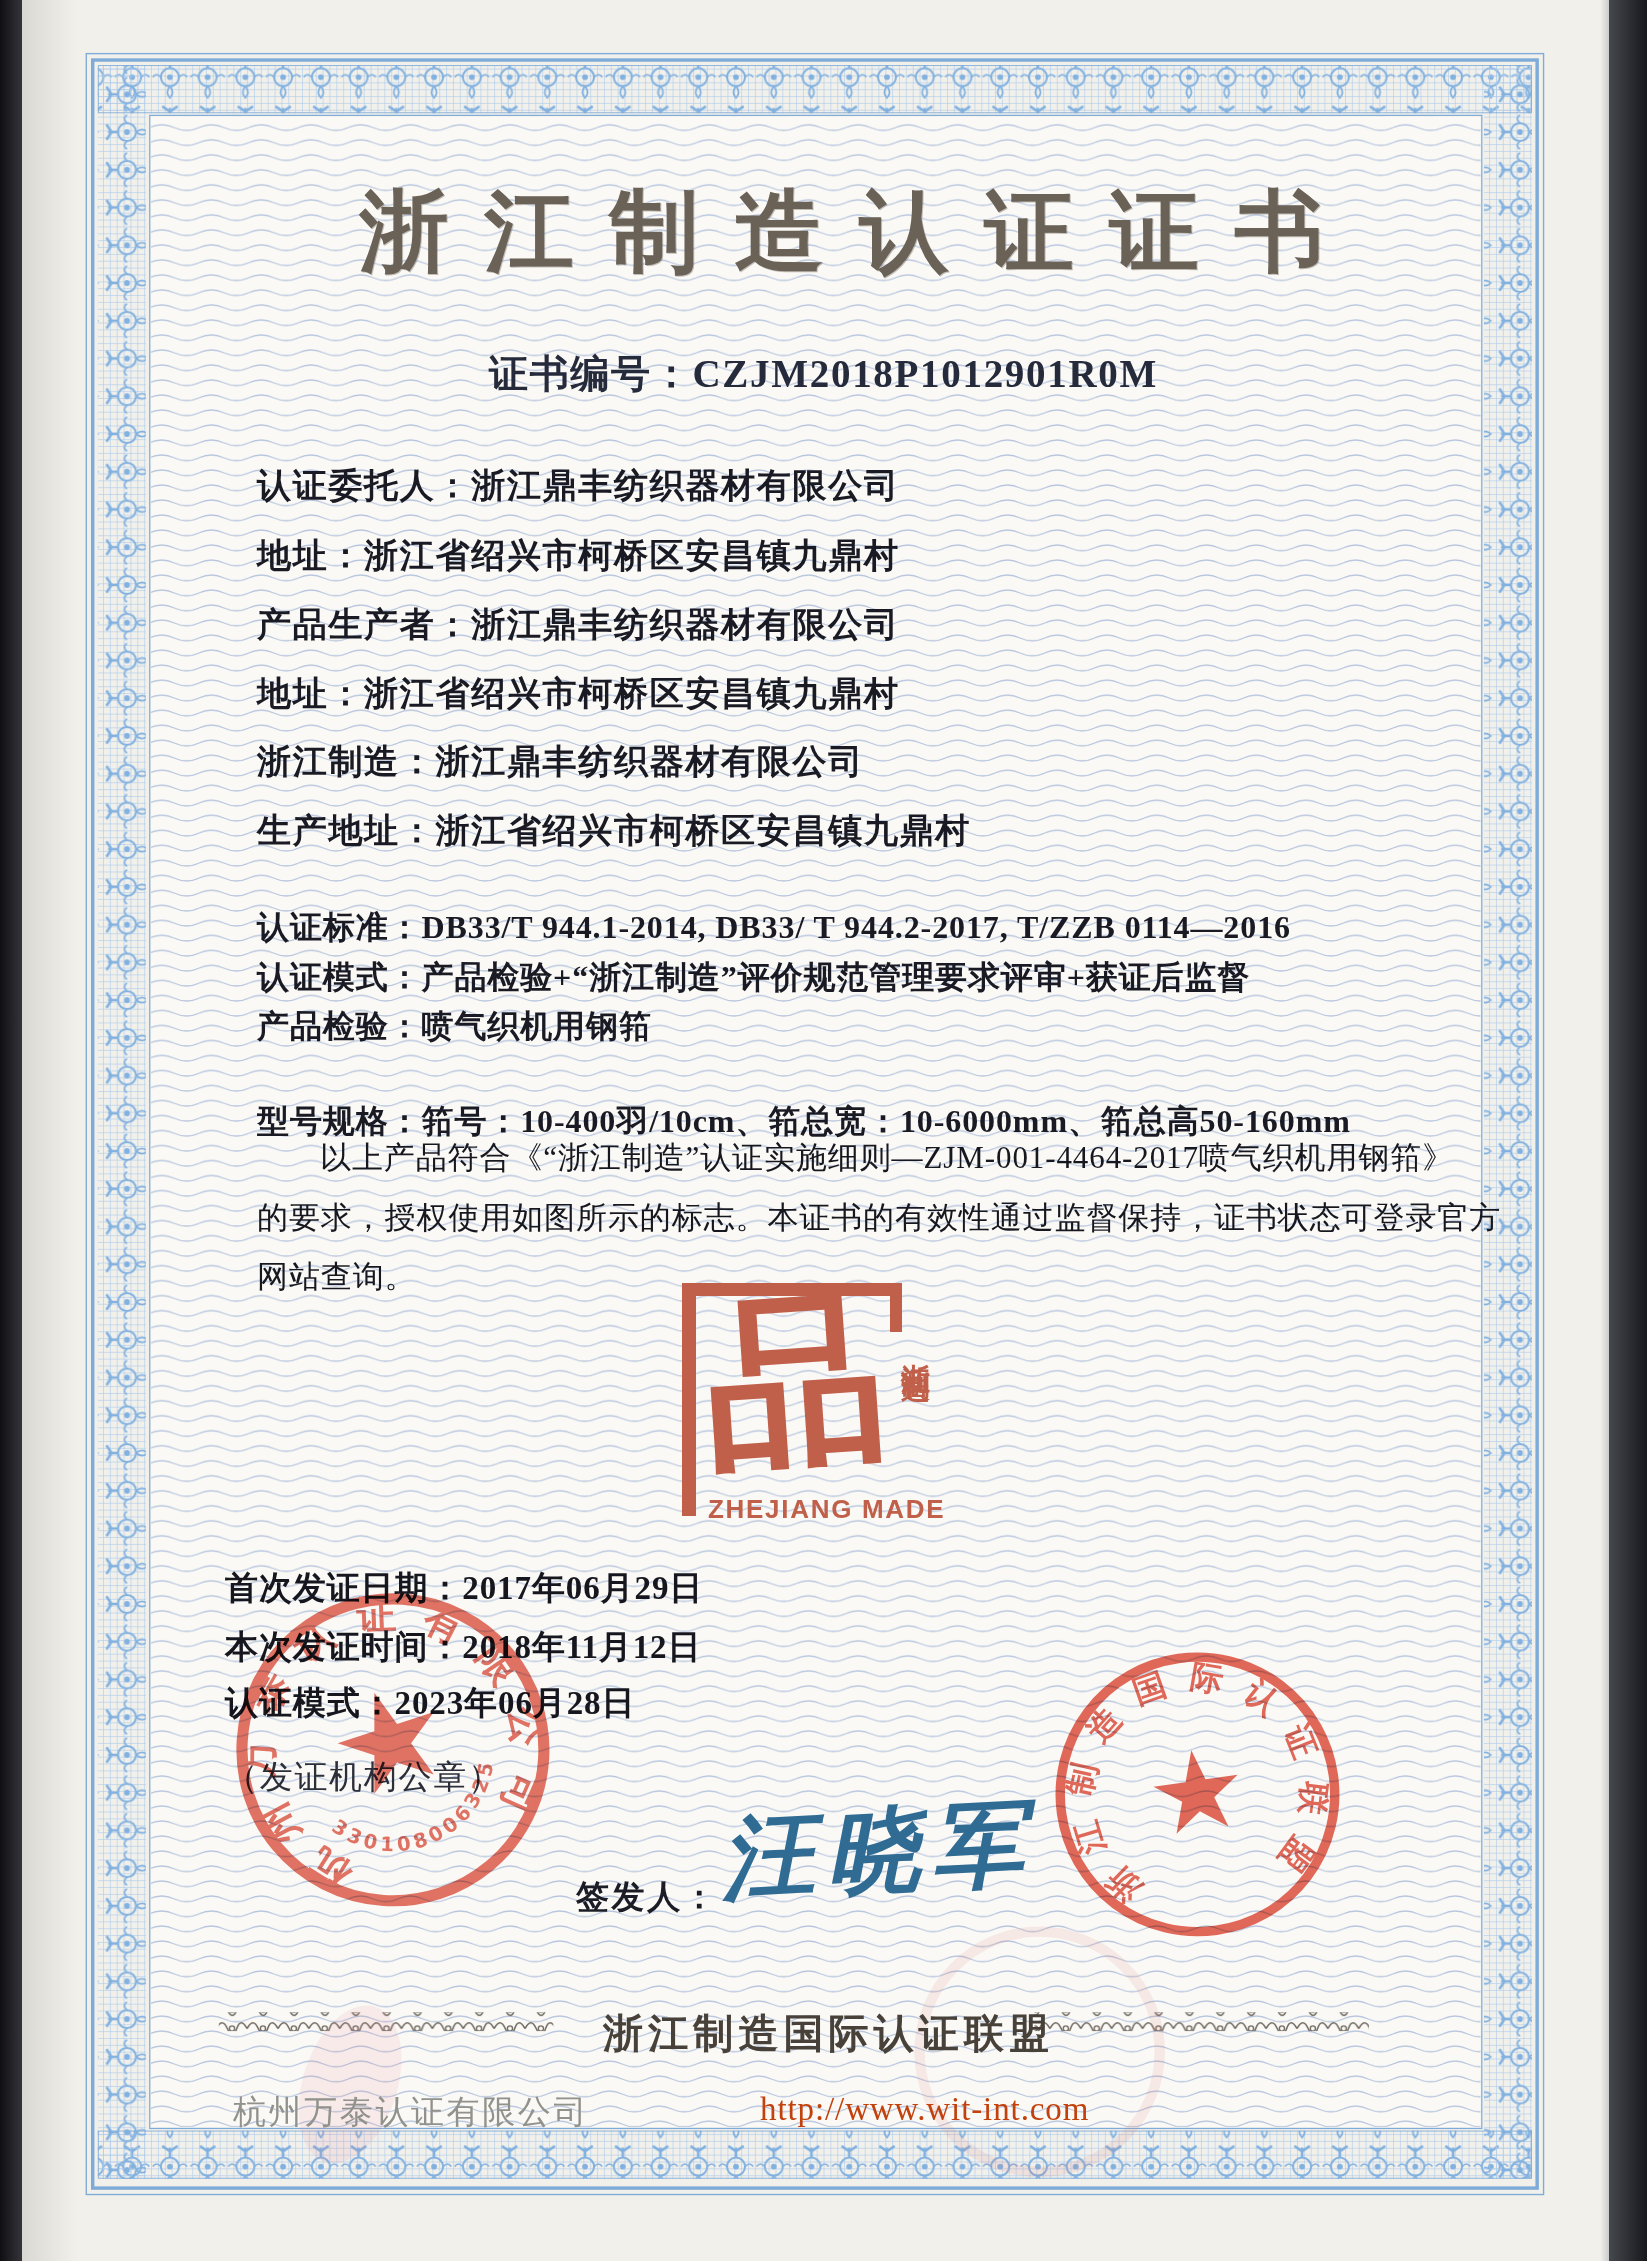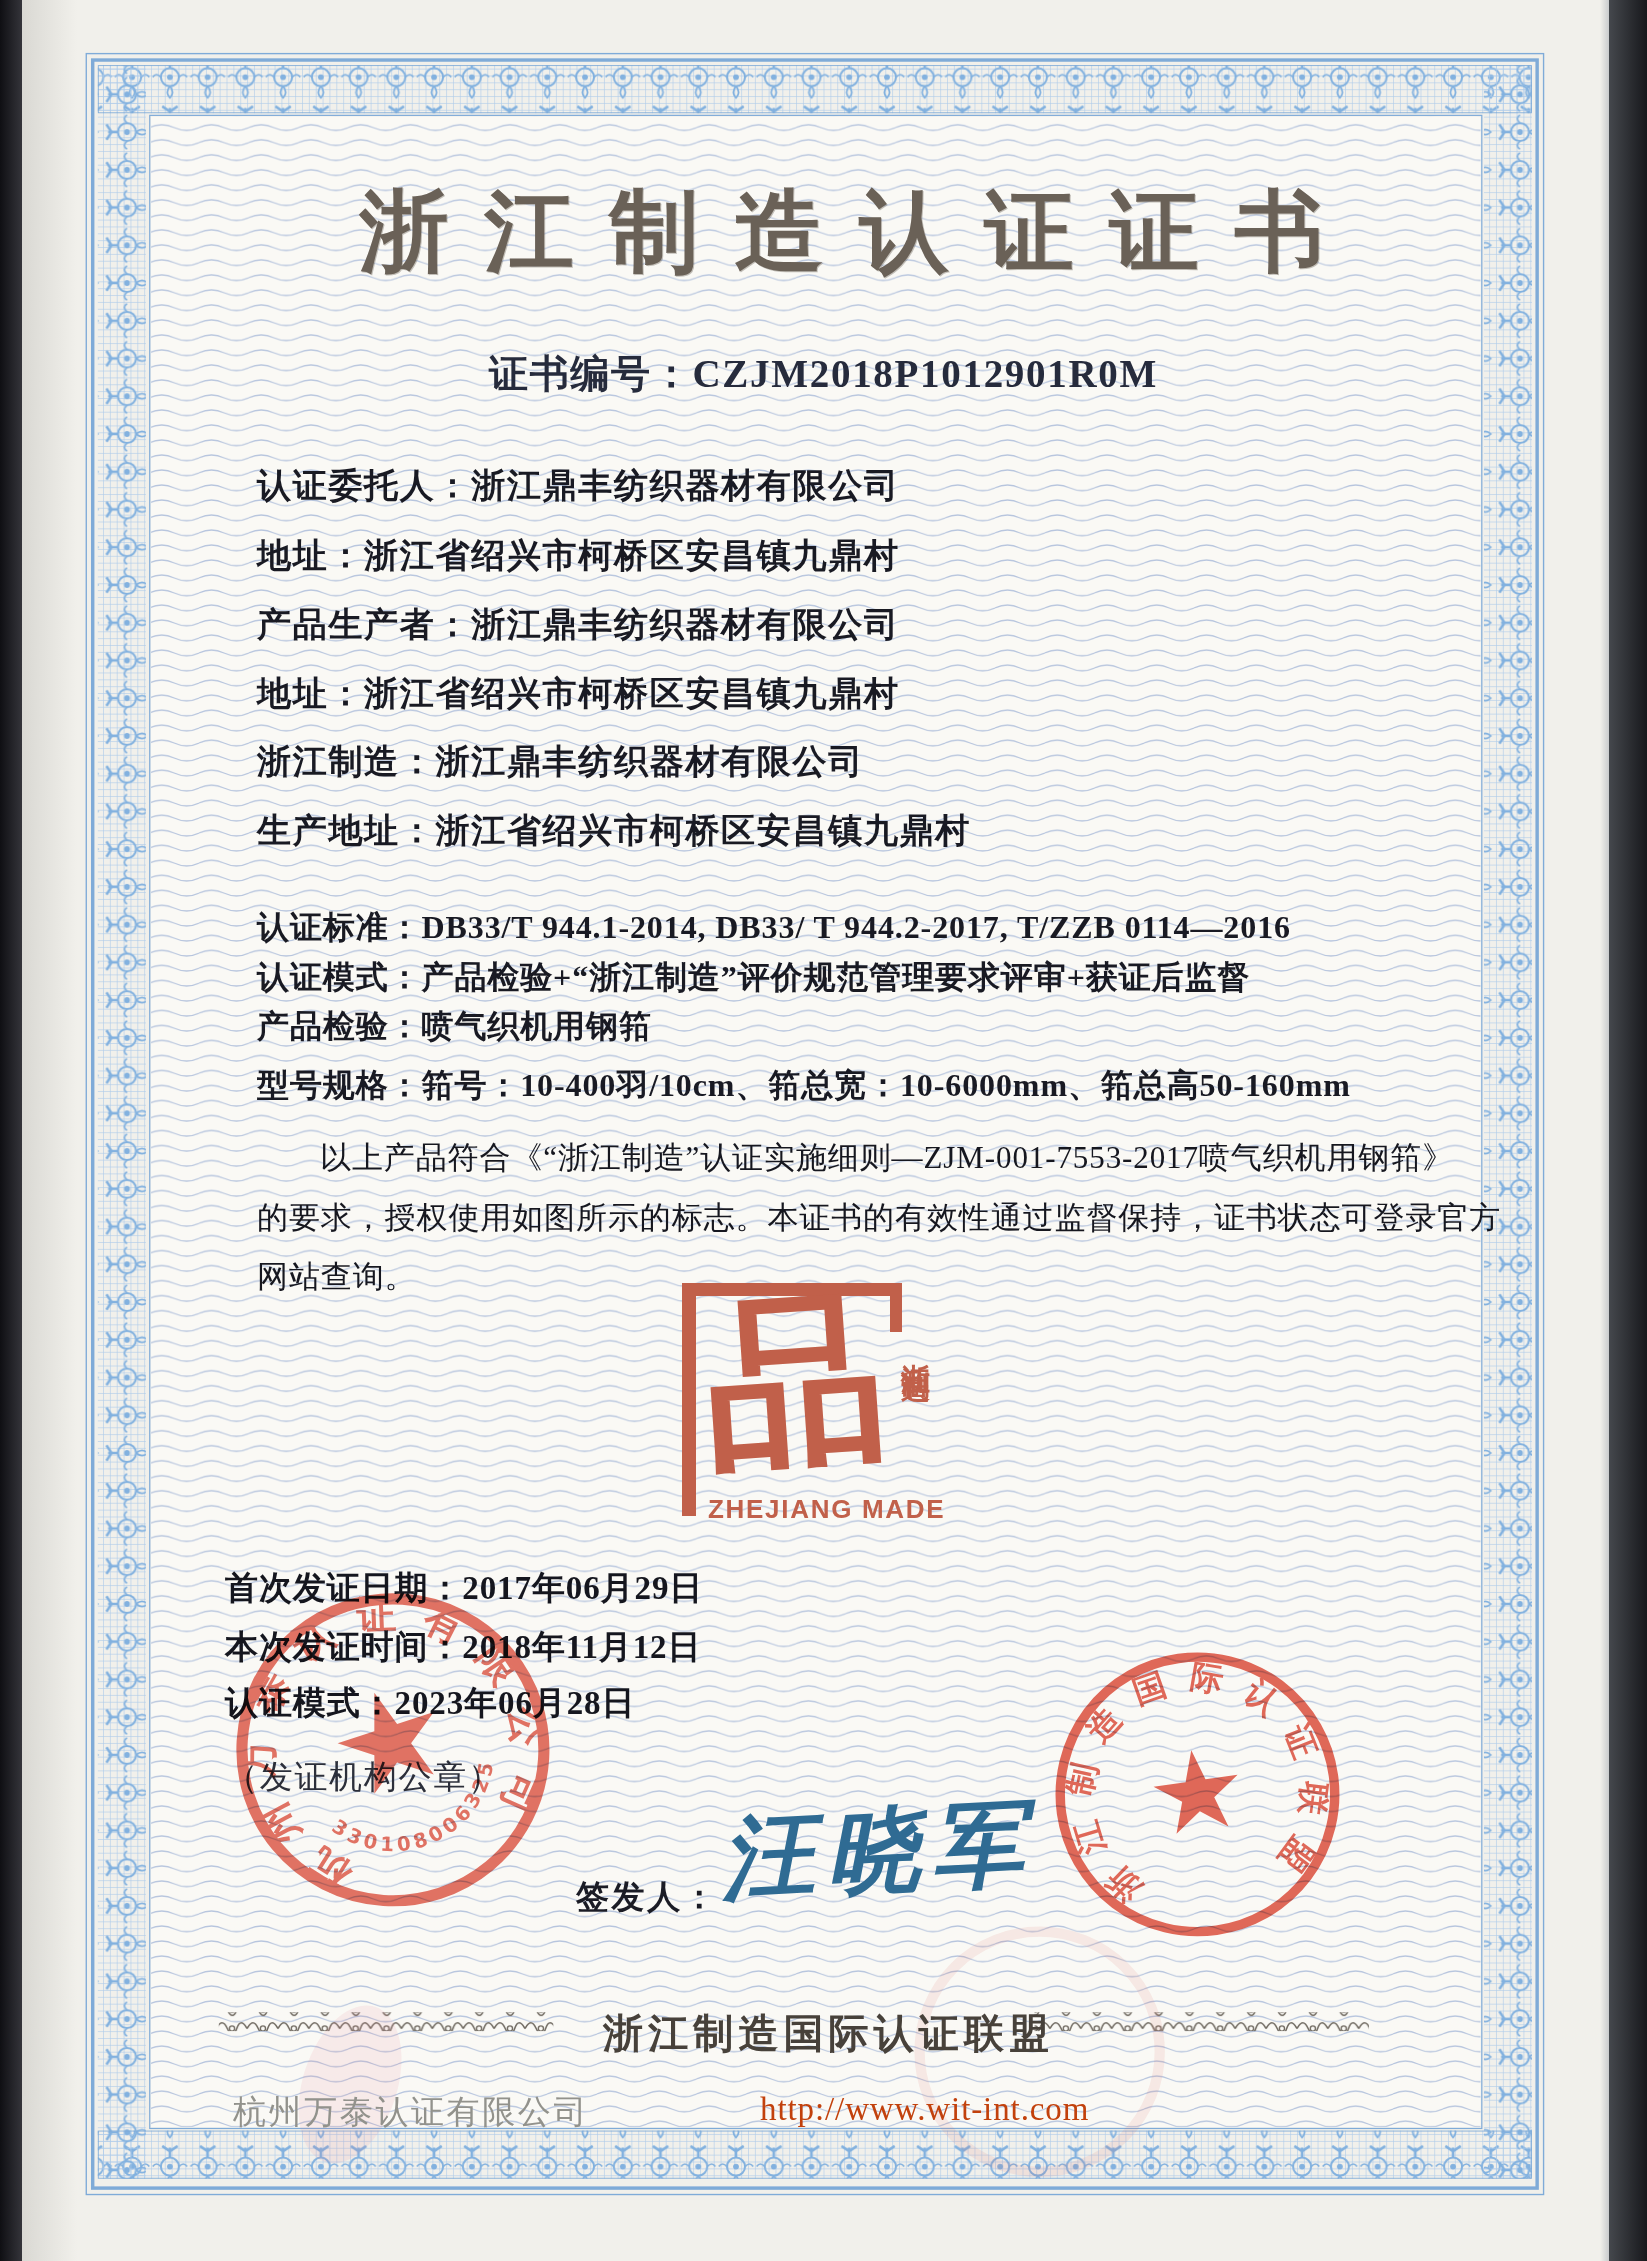--- a/index.html
+++ b/index.html
@@ -116,23 +116,23 @@
     <div class="abs iline" style="top:463px">认证委托人：浙江鼎丰纺织器材有限公司</div>
     <div class="abs iline" style="top:533px">地址：浙江省绍兴市柯桥区安昌镇九鼎村</div>
     <div class="abs iline" style="top:602px">产品生产者：浙江鼎丰纺织器材有限公司</div>
     <div class="abs iline" style="top:671px">地址：浙江省绍兴市柯桥区安昌镇九鼎村</div>
     <div class="abs iline" style="top:739px">浙江制造：浙江鼎丰纺织器材有限公司</div>
     <div class="abs iline" style="top:808px">生产地址：浙江省绍兴市柯桥区安昌镇九鼎村</div>
 
     <div class="abs dline" style="top:906px">认证标准：DB33/T 944.1-2014, DB33/ T 944.2-2017, T/ZZB 0114—2016</div>
     <div class="abs dline" style="top:956px">认证模式：产品检验+“浙江制造”评价规范管理要求评审+获证后监督</div>
     <div class="abs dline" style="top:1005px">产品检验：喷气织机用钢筘</div>
-    <div class="abs dline" style="top:1064px">型号规格：筘号：10-400羽/10cm、筘总宽：10-6000mm、筘总高50-160mm</div>
+    <div class="abs dline" style="top:1100px">型号规格：筘号：10-400羽/10cm、筘总宽：10-6000mm、筘总高50-160mm</div>
 
-    <div class="abs pline indent" style="top:1137px">以上产品符合《“浙江制造”认证实施细则—ZJM-001-7553-2017喷气织机用钢筘》</div>
+    <div class="abs pline indent" style="top:1137px">以上产品符合《“浙江制造”认证实施细则—ZJM-001-4464-2017喷气织机用钢筘》</div>
     <div class="abs pline" style="top:1197px">的要求，授权使用如图所示的标志。本证书的有效性通过监督保持，证书状态可登录官方</div>
     <div class="abs pline" style="top:1256px">网站查询。</div>
 
     <div class="abs logo">
       <div class="bar bar-left"></div>
       <div class="bar bar-top"></div>
       <div class="bar bar-right"></div>
       <div class="logo-mark">品</div>
       <div class="logo-side">浙江制造</div>
       <div class="logo-caption">ZHEJIANG MADE</div>

